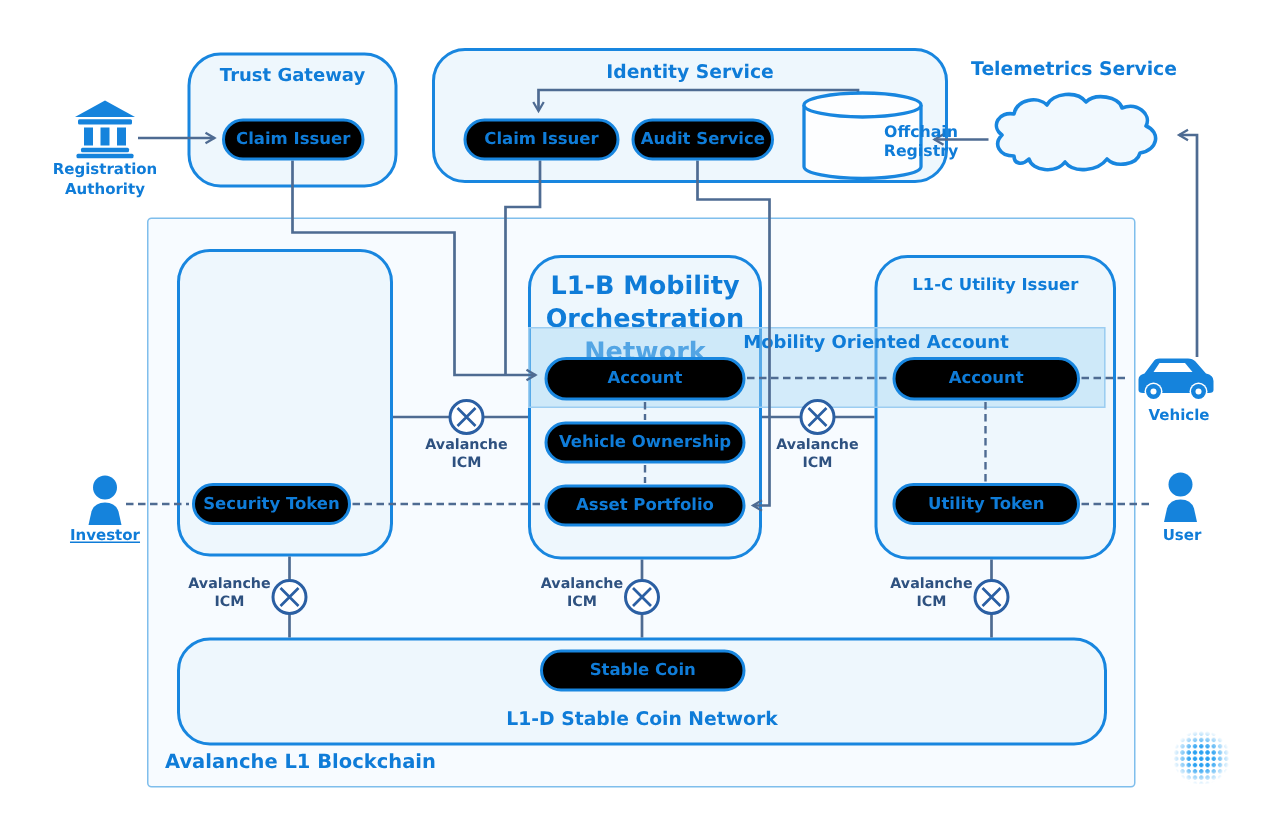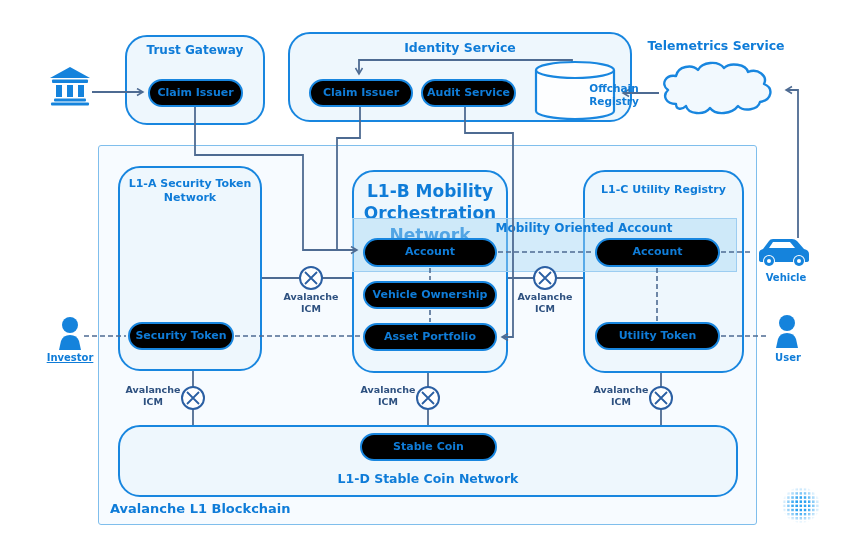--- a/index.html
+++ b/index.html
@@ -37,20 +37,21 @@
         <path d="M22,1 L42,12 L2,12 Z"></path>
         <rect x="4" y="13.5" width="36" height="3.5" rx="1"></rect>
         <rect x="8" y="19" width="6" height="12"></rect>
         <rect x="19" y="19" width="6" height="12"></rect>
         <rect x="30" y="19" width="6" height="12"></rect>
         <rect x="6" y="32.5" width="32" height="3" rx="1"></rect>
         <rect x="3" y="36.5" width="38" height="3" rx="1"></rect>
       </g>
     </svg>
   </div>
+  <div class="small-label" style="left:28px;top:108px;width:84px;">Registration Authority</div>
 
   <div class="icon" style="left:56px;top:316px;">
     <svg width="28" height="34" viewBox="0 0 28 34">
       <g fill="#1583dc">
         <circle cx="14" cy="9" r="8"></circle>
         <path d="M3,34 L5,25 Q7,19 14,19 Q21,19 23,25 L25,34 Z"></path>
       </g>
     </svg>
   </div>
   <div class="small-label" style="left:36px;top:352px;width:68px;text-decoration:underline;">Investor</div>
@@ -99,31 +100,30 @@
       <path d="M3,10 L3,51 A39,8 0 0 0 81,51 L81,10" fill="#fdfeff" stroke="#1886df" stroke-width="2.2"></path>
       <ellipse cx="42" cy="10" rx="39" ry="8" fill="#fdfeff" stroke="#1886df" stroke-width="2.2"></ellipse>
     </svg>
   </div>
   <div class="small-label" style="left:536px;top:82px;width:78px;font-size:10.5px;z-index:7;padding-left:39px;">Offchain Registry</div>
 
   <div class="outerbox" style="left:98px;top:145px;width:659px;height:380px;"></div>
   <div class="btitle" style="left:110px;top:501px;width:240px;font-size:13px;text-align:left;">Avalanche L1 Blockchain</div>
 
   <div class="box" style="left:118px;top:166px;width:144px;height:205px;"></div>
-  <div class="btitle" style="left:122px;top:177px;width:136px;font-size:11px;">L1-A Security Token Network</div>
   <div class="pill" style="left:128px;top:322px;width:106px;height:28px;">Security Token</div>
 
   <div class="box" style="left:352px;top:170px;width:156px;height:203px;"></div>
   <div class="btitle" style="left:354px;top:180px;width:152px;font-size:17px;">L1-B Mobility Orchestration Network</div>
   <div class="pill" style="left:363px;top:238px;width:134px;height:29px;">Account</div>
   <div class="pill" style="left:363px;top:281px;width:134px;height:28px;">Vehicle Ownership</div>
   <div class="pill" style="left:363px;top:323px;width:134px;height:28px;">Asset Portfolio</div>
 
   <div class="box" style="left:583px;top:170px;width:161px;height:203px;"></div>
-  <div class="btitle" style="left:585px;top:183px;width:157px;font-size:11px;">L1-C Utility Registry</div>
+  <div class="btitle" style="left:585px;top:183px;width:157px;font-size:11px;">L1-C Utility Issuer</div>
   <div class="pill" style="left:595px;top:238px;width:125px;height:29px;">Account</div>
   <div class="pill" style="left:595px;top:322px;width:125px;height:28px;">Utility Token</div>
 
   <div class="band"></div>
   <div class="band-label">Mobility Oriented Account</div>
 
   <div class="box" style="left:118px;top:425px;width:620px;height:72px;"></div>
   <div class="pill" style="left:360px;top:433px;width:137px;height:28px;">Stable Coin</div>
   <div class="btitle" style="left:118px;top:471px;width:620px;font-size:12.5px;">L1-D Stable Coin Network</div>
 

